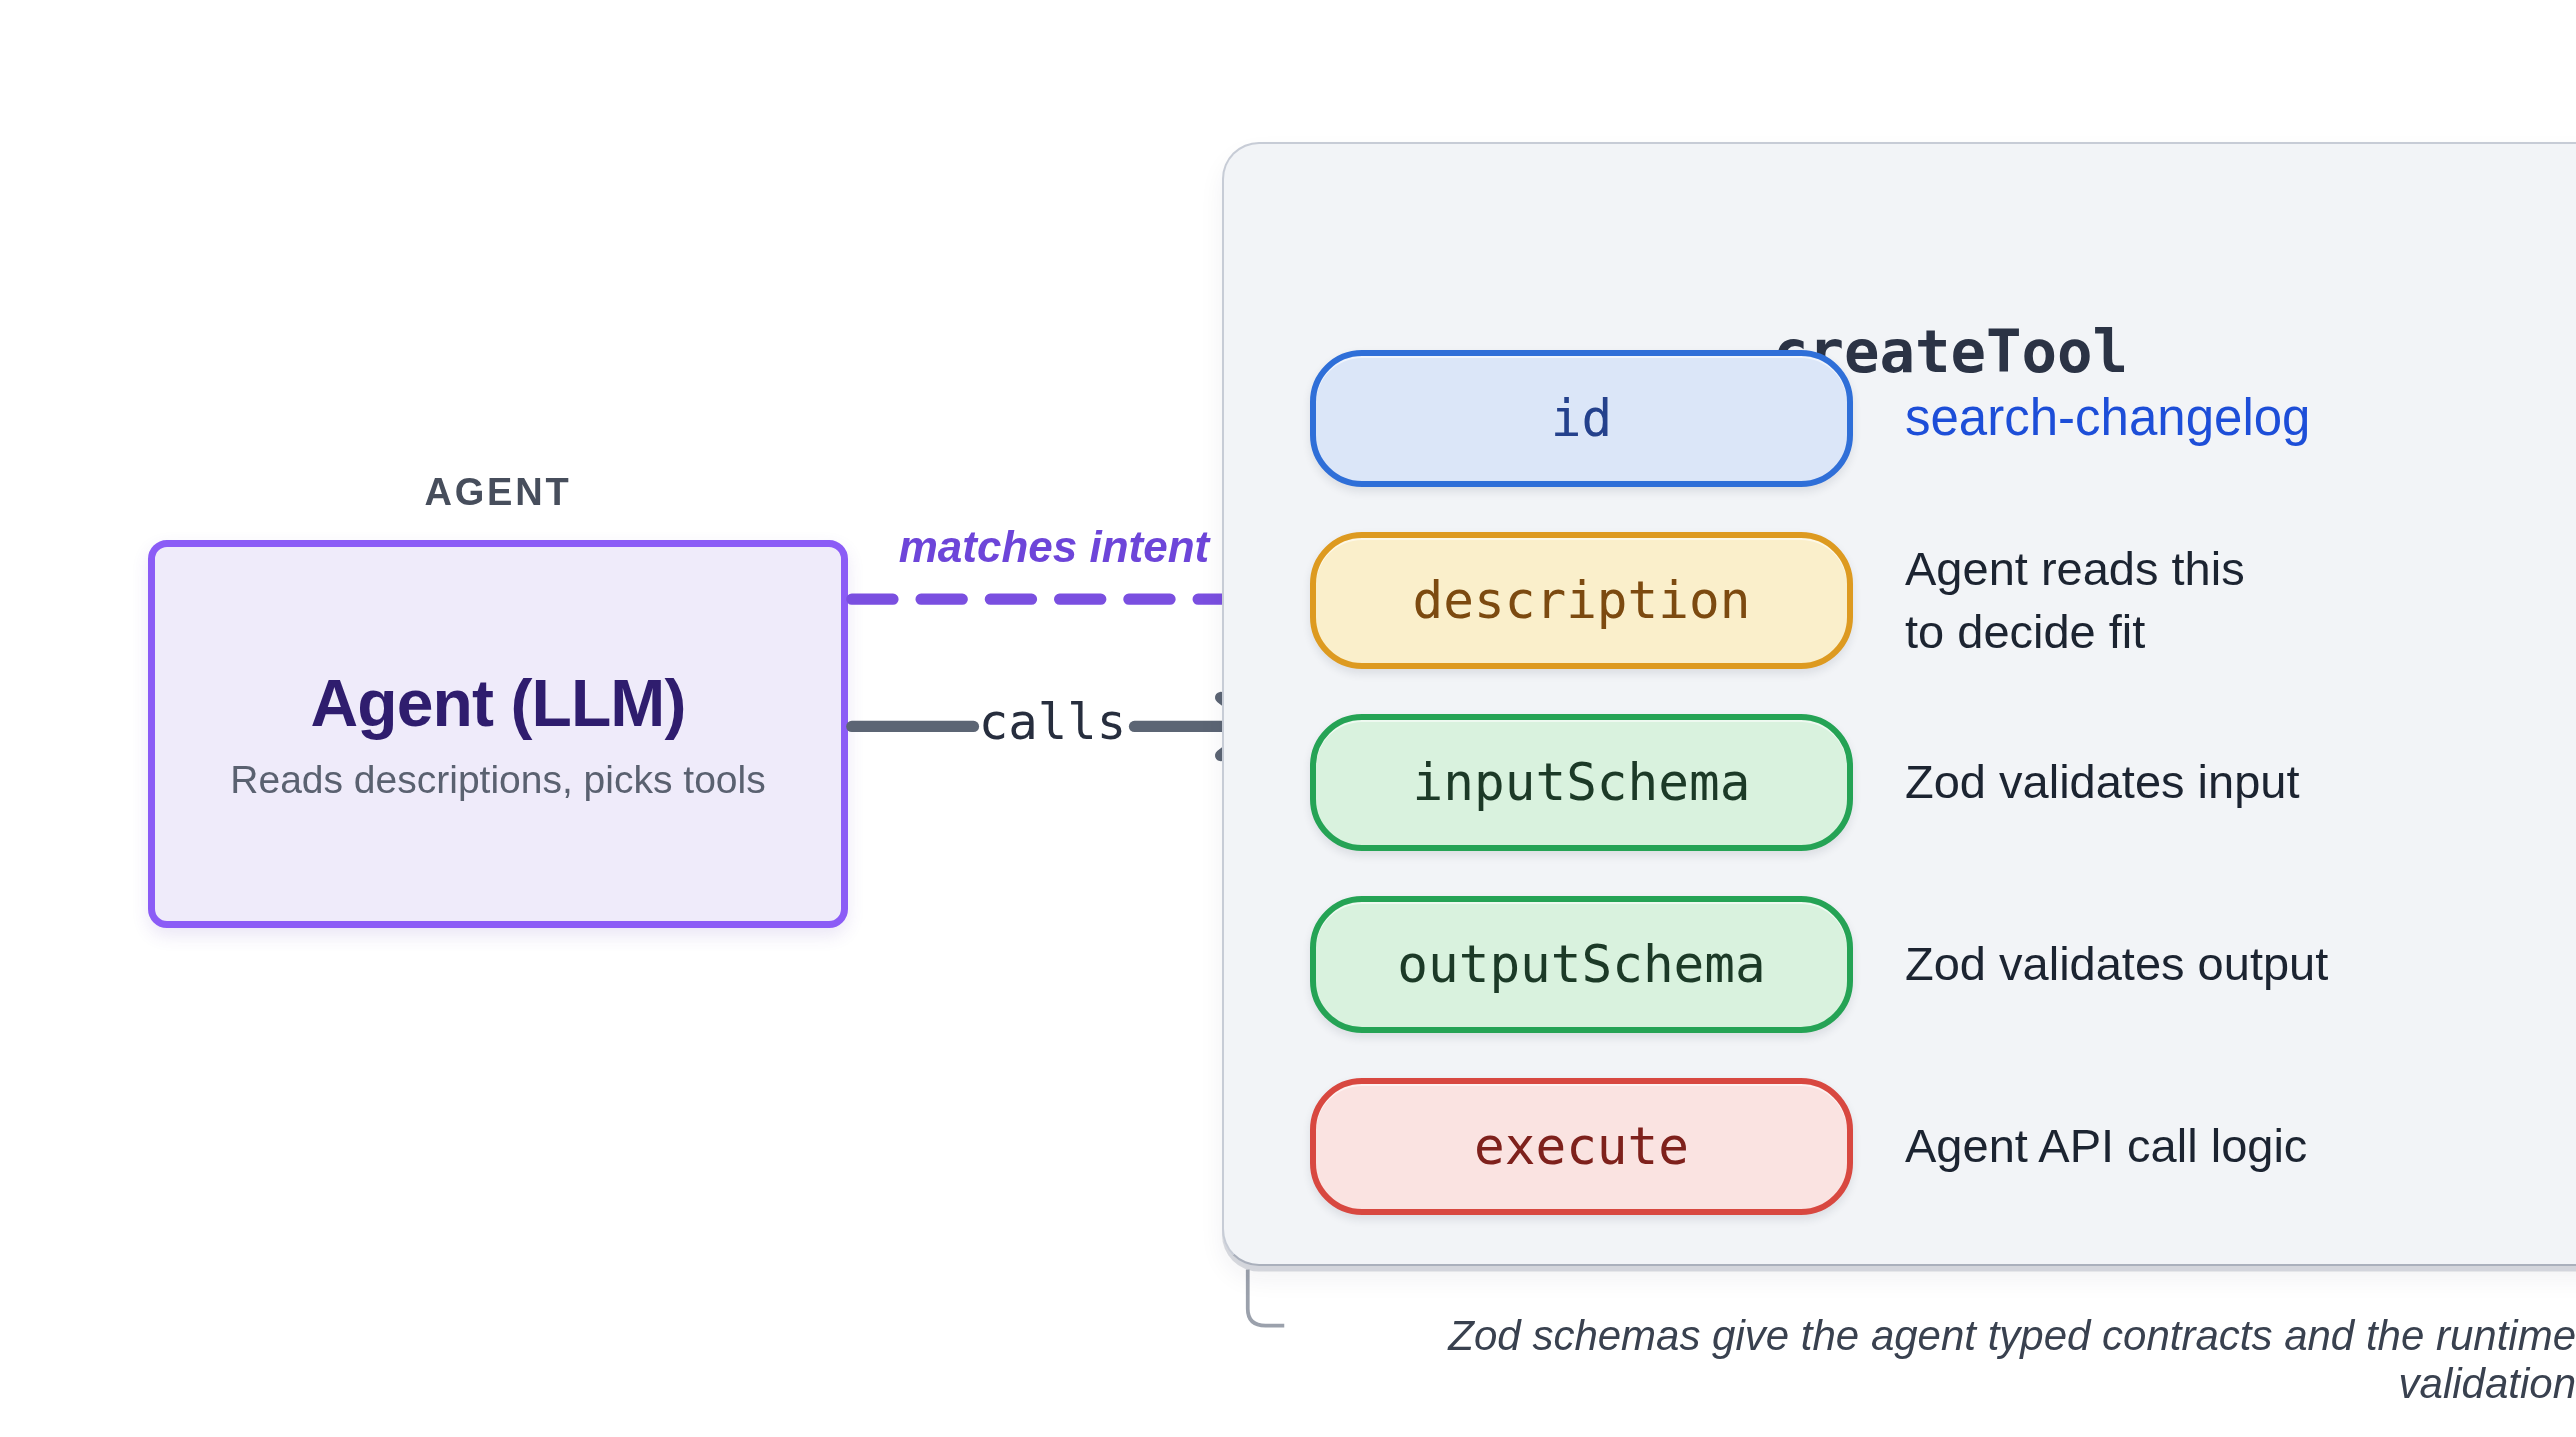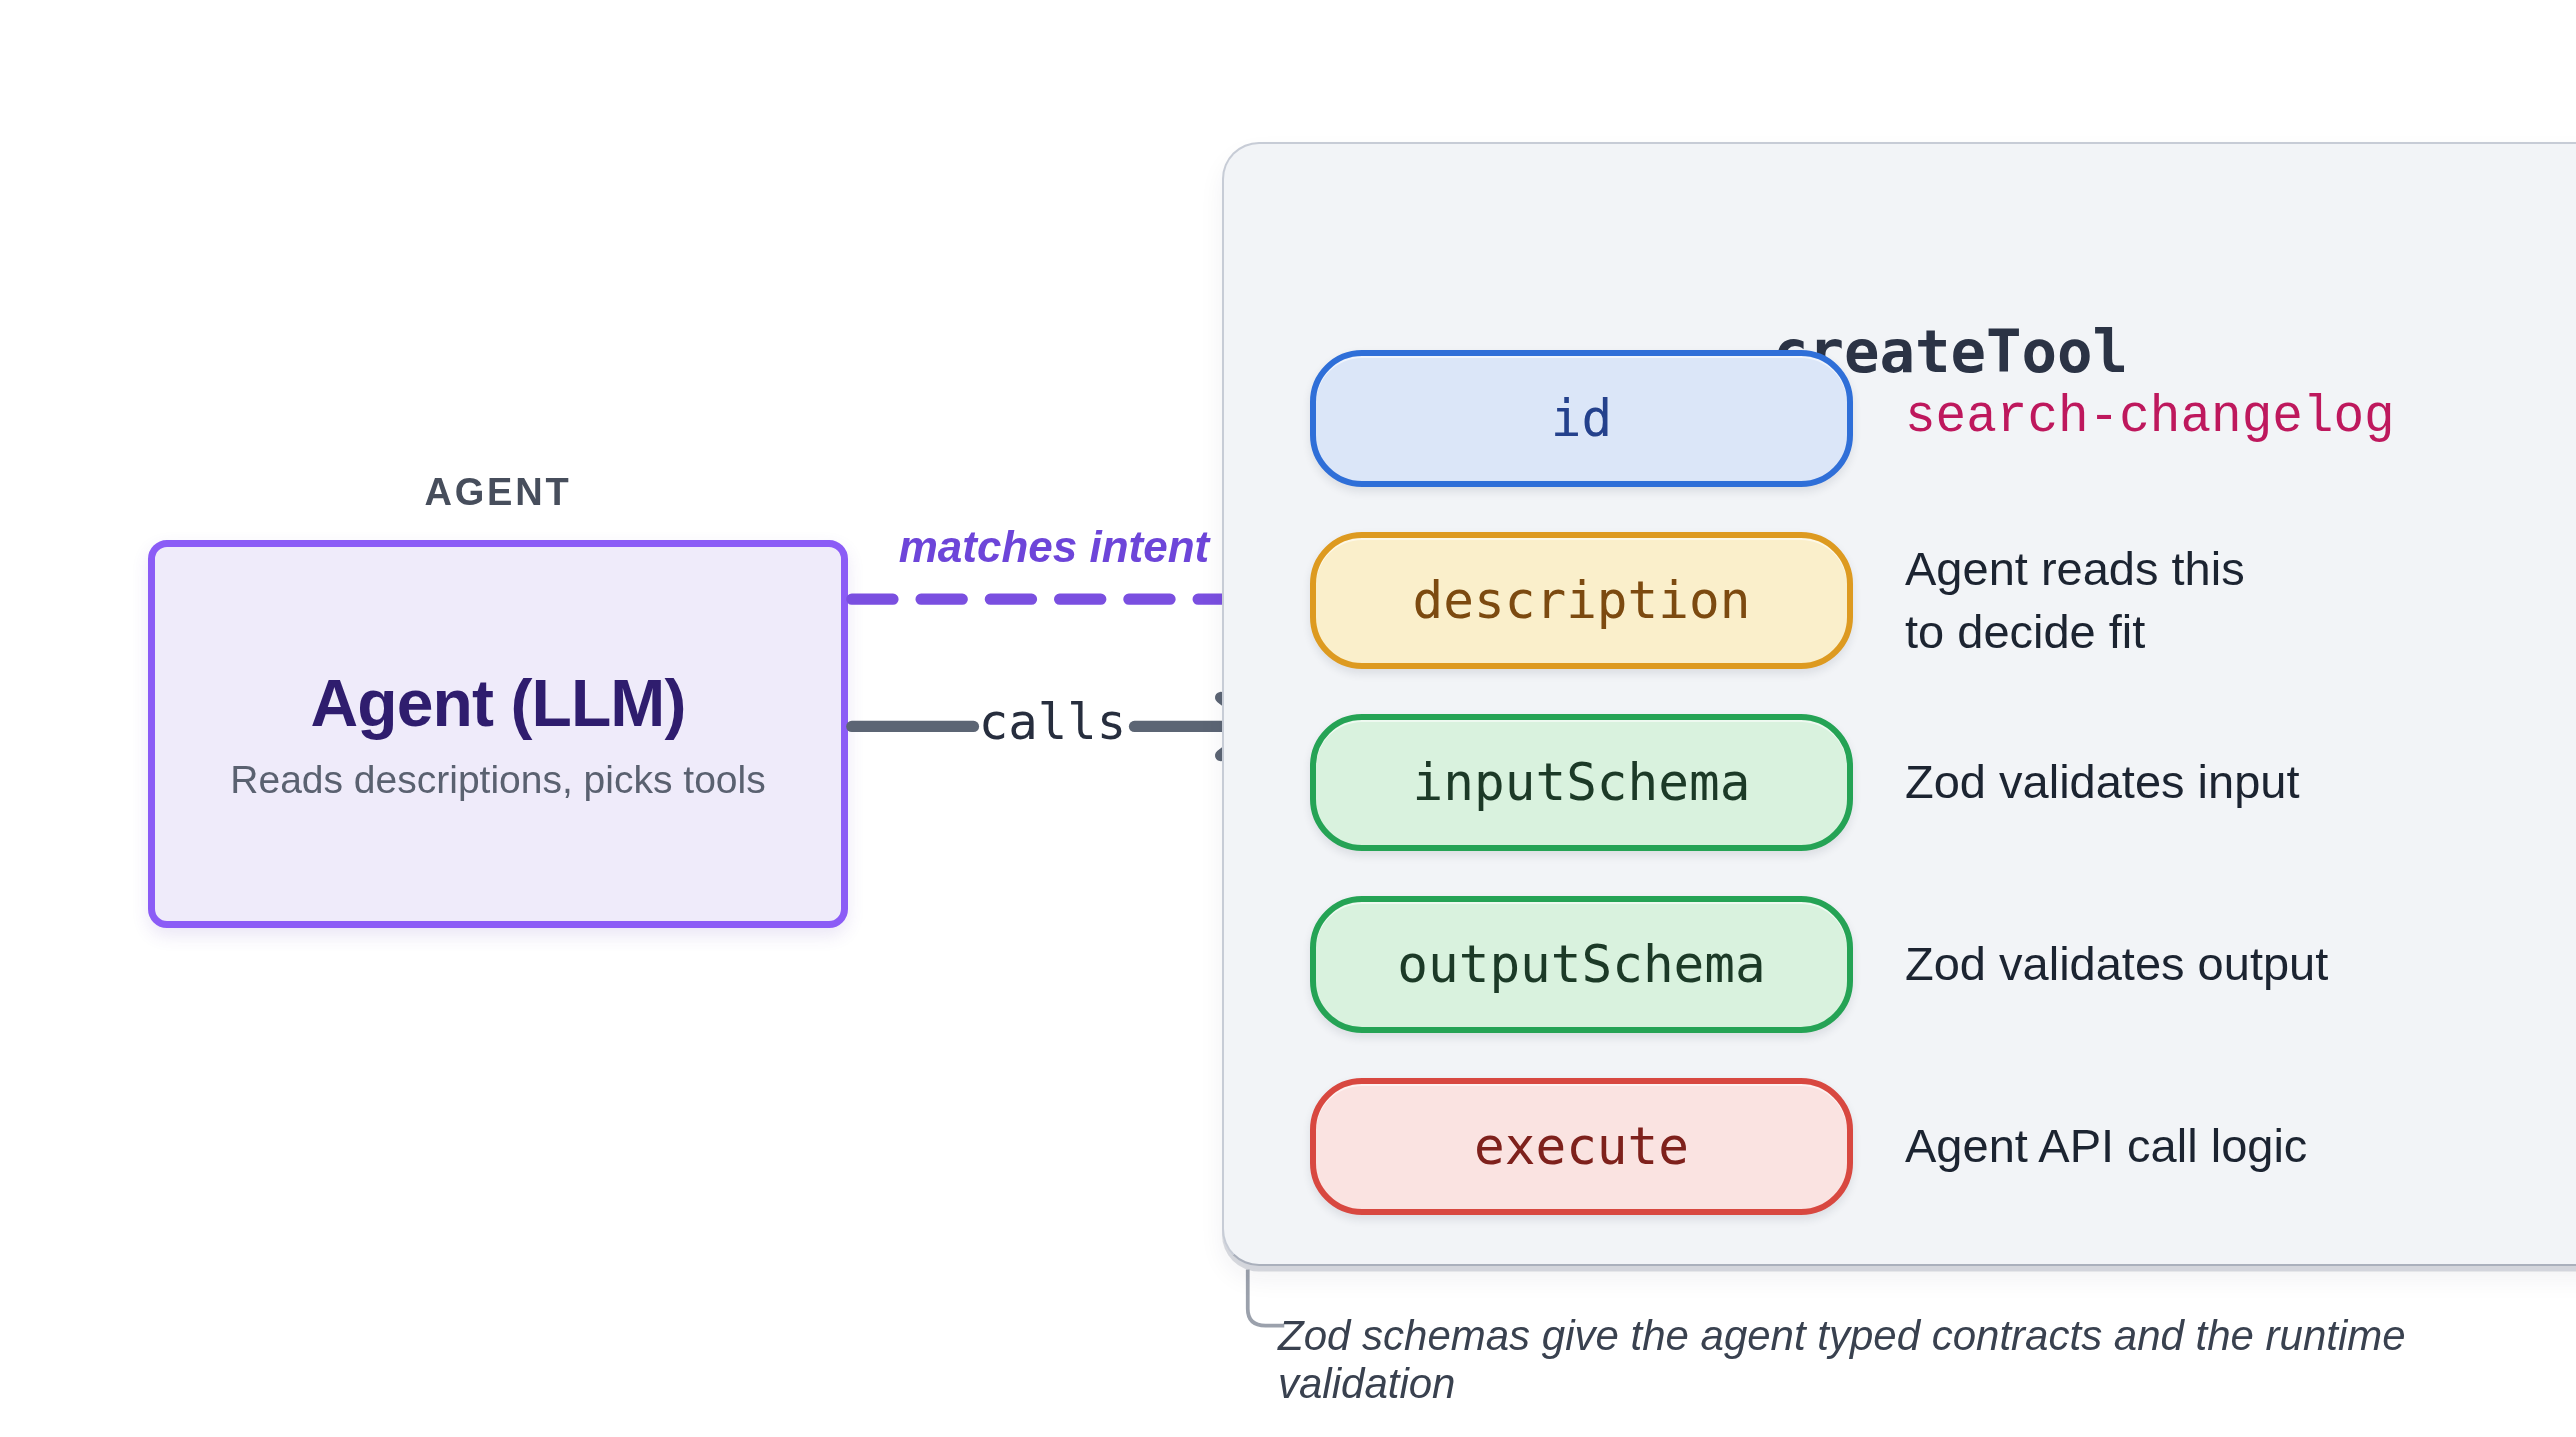--- a/index.html
+++ b/index.html
@@ -58,26 +58,26 @@
     box-shadow:0 4.7px 8.4px rgba(30,40,60,.10), inset 0 1.9px 0 rgba(255,255,255,.55);
   }
   .pill.blue {background:#dbe6f8;border:6.6px solid #2f6fd8;color:#24418c;}
   .pill.amber{background:#faefcb;border:6.6px solid #dd9a20;color:#7c4a10;}
   .pill.green{background:#d9f2de;border:6.6px solid #25a355;color:#1c3a27;}
   .pill.red  {background:#fae3e1;border:6.6px solid #d84840;color:#7e211c;}
   .row-annotation{
     margin-left:52px;font-size:47px;color:#1c2431;line-height:1.34;white-space:pre-line;
   }
   .row-annotation.mono{
-    font-family:Liberation Mono, monospace;font-size:51px;color:#be185d;
+    font-family:Liberation Sans, sans-serif;font-size:51px;color:#1d4ed8;
   }
   
   .footnote{
     position:absolute;left:1278px;top:1312px;
-    font-size:42px;font-style:italic;color:#39414f;
+    font-size:42px;font-style:italic;color:#39414f;text-align:right;
   }
 </style>
 </head>
 <body>
 
 <div class="canvas">
 
   <div class="agent-eyebrow">AGENT</div>
   <div class="agent-box">
     <div class="agent-title">Agent (LLM)</div>

